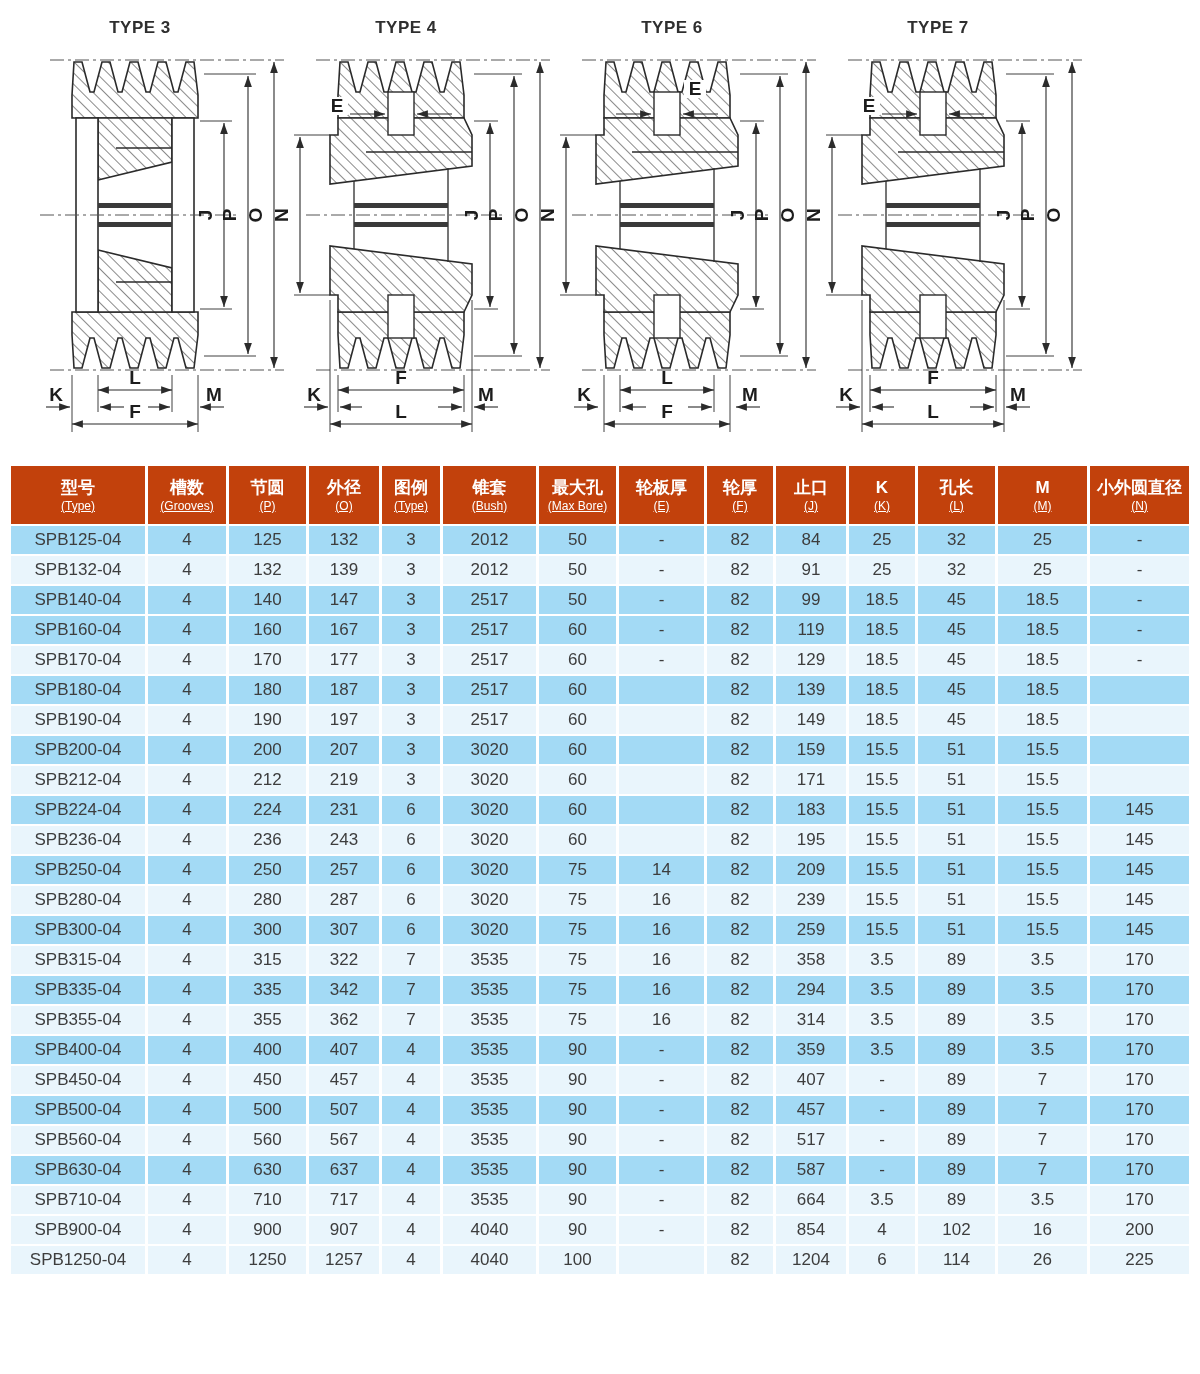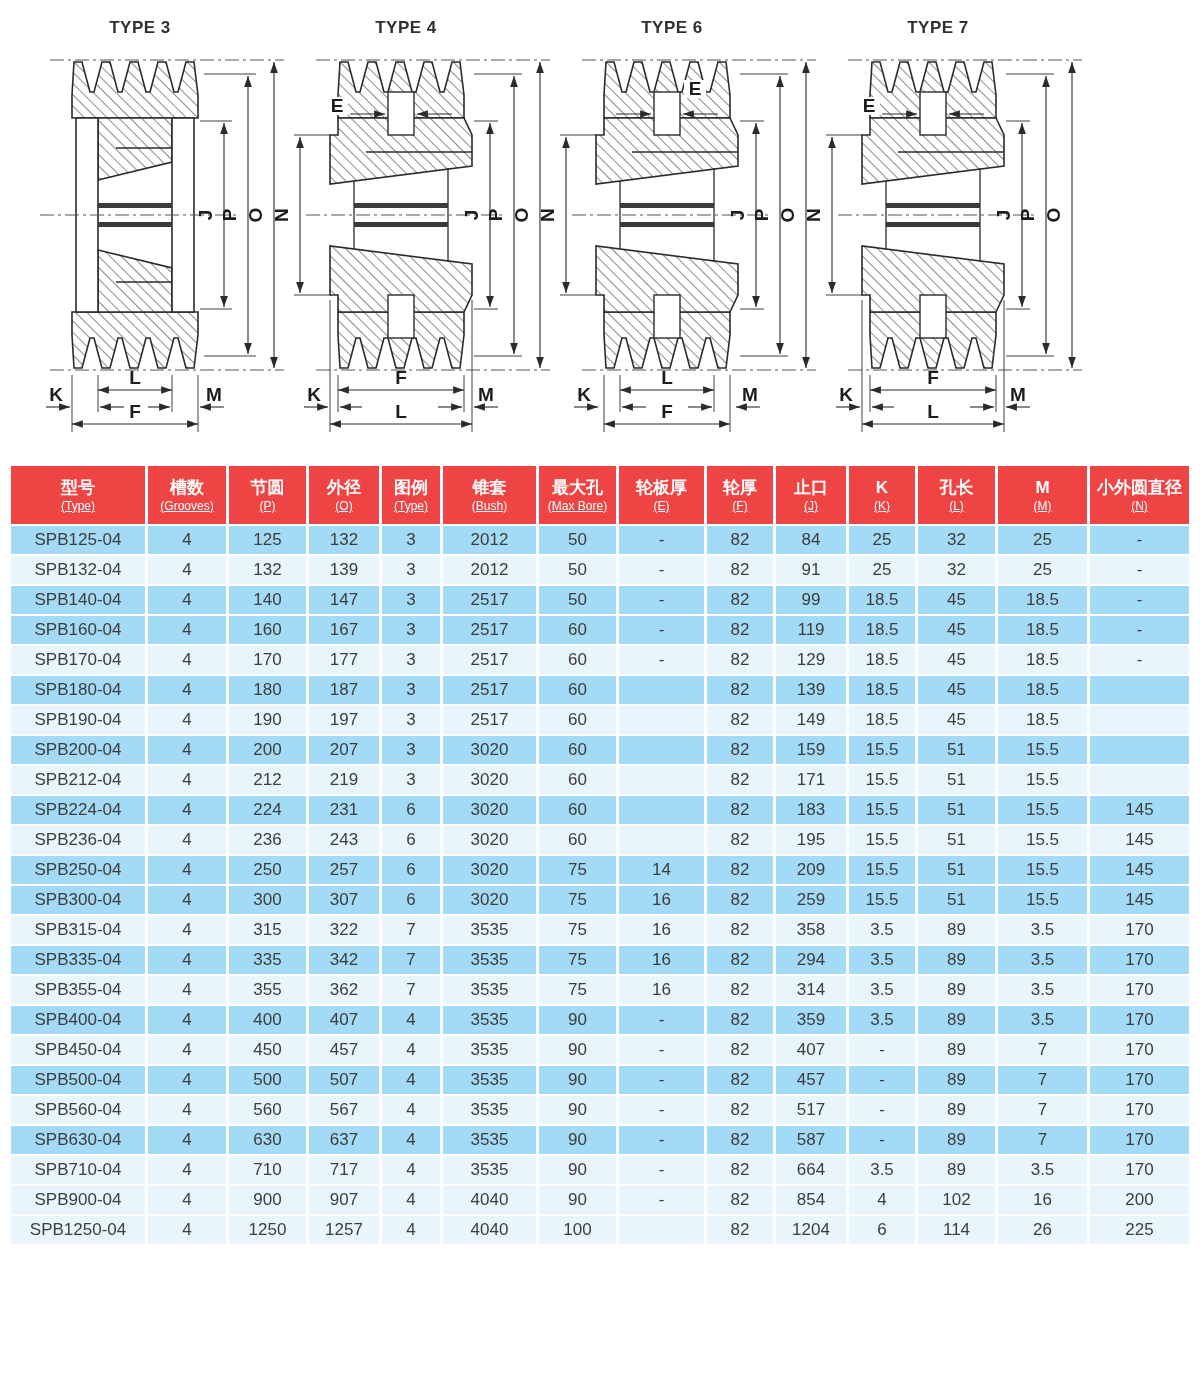--- a/index.html
+++ b/index.html
@@ -19,21 +19,21 @@
   .bar{fill:#3a3a3a;}
   .ln{stroke:#2b2b2b;stroke-width:1.3;}
   .cl{stroke:#555;stroke-width:1;stroke-dasharray:14 4 3 4;fill:none;}
   .dim{stroke:#2b2b2b;stroke-width:1.1;fill:none;}
   .ext{stroke:#2b2b2b;stroke-width:.9;}
   .dimtxt{font-family:"Liberation Sans",sans-serif;font-size:19px;font-weight:bold;fill:#1c1c1c;text-anchor:middle;}
 
   
   .table-wrap{padding:2px 8px 0 8px;}
   table{border-collapse:separate;border-spacing:3px 2px;table-layout:fixed;width:1184px;}
-  th{background:#ef4444;color:#ffffff;height:58px;padding:0;vertical-align:middle;font-weight:normal;}
+  th{background:#c2410c;color:#ffffff;height:58px;padding:0;vertical-align:middle;font-weight:normal;}
   th .zh{font-size:17px;font-weight:bold;line-height:22px;}
   th .en{font-size:12px;line-height:15px;text-decoration:underline;}
   td{height:28px;padding:0;text-align:center;font-size:17px;color:#3d3d3d;vertical-align:middle;}
   tr.r-blue td{background:#a3daf5;}
   tr.r-pale td{background:#e9f5fc;}
 </style>
 </head>
 <body>
 
 <svg width="0" height="0" style="position:absolute">
@@ -556,20 +556,36 @@
           <td>75</td>
           <td>14</td>
           <td>82</td>
           <td>209</td>
           <td>15.5</td>
           <td>51</td>
           <td>15.5</td>
           <td>145</td>
         </tr>
 
+        <tr class="r-pale">
+          <td>SPB280-04</td>
+          <td>4</td>
+          <td>280</td>
+          <td>287</td>
+          <td>6</td>
+          <td>3020</td>
+          <td>75</td>
+          <td>16</td>
+          <td>82</td>
+          <td>239</td>
+          <td>15.5</td>
+          <td>51</td>
+          <td>15.5</td>
+          <td>145</td>
+        </tr>
 
         <tr class="r-blue">
           <td>SPB300-04</td>
           <td>4</td>
           <td>300</td>
           <td>307</td>
           <td>6</td>
           <td>3020</td>
           <td>75</td>
           <td>16</td>

